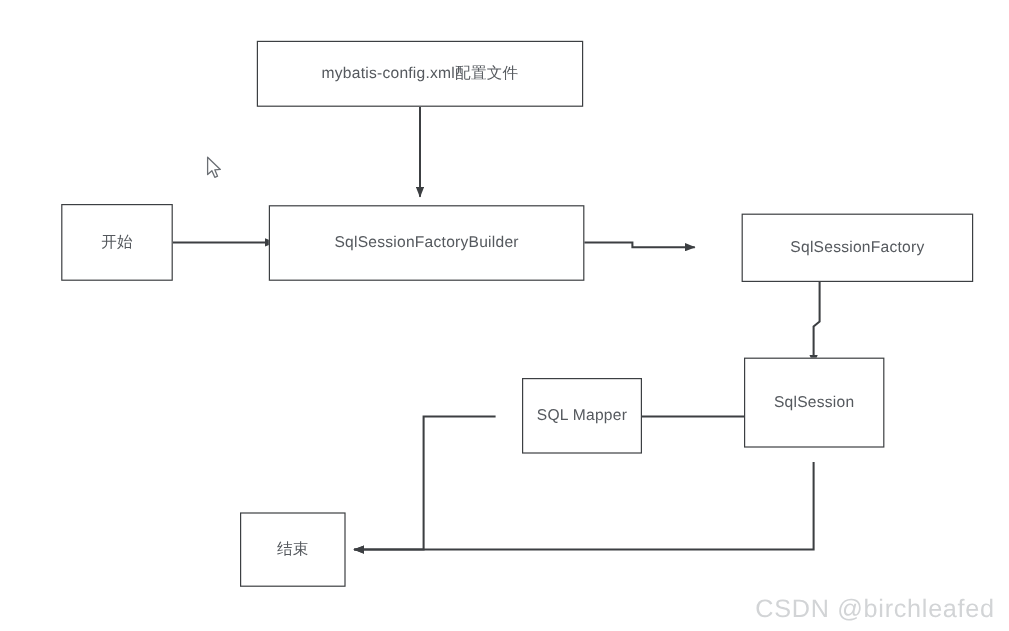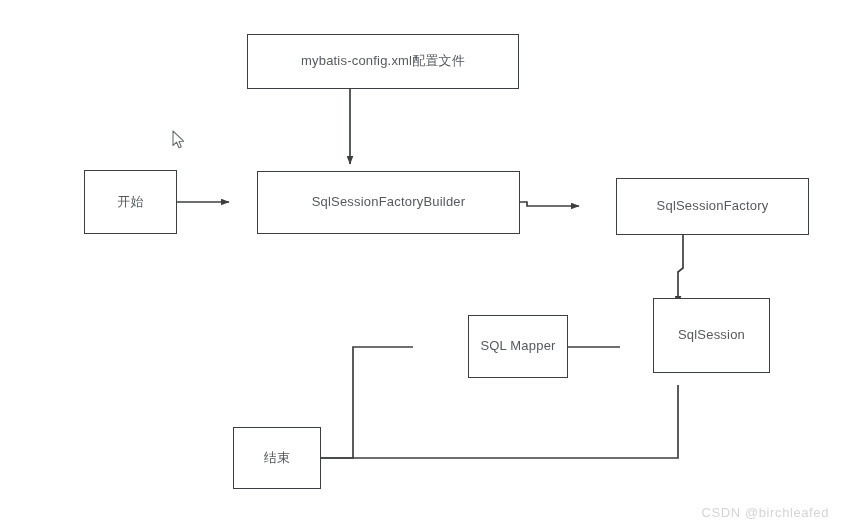--- a/index.html
+++ b/index.html
@@ -34,33 +34,32 @@
     border: 1.6px solid #3c3f42;
     display: flex;
     align-items: center;
     justify-content: center;
     text-align: center;
     color: #55595e;
     font-size: 13px;
     line-height: 1.3;
     letter-spacing: 0.2px;
     z-index: 2;
-    margin-left: 33px;
   }
   .node-label {
     display: block;
     padding: 0 6px;
     white-space: nowrap;
   }
   .watermark {
     position: absolute;
     right: 12px;
     bottom: 6px;
     color: #d2d4d6;
-    font-size: 13px;
+    font-size: 21px;
     letter-spacing: 0.6px;
     white-space: nowrap;
     z-index: 3;
     margin-top: 44px;
   }
   .cursor {
     position: absolute;
     z-index: 5;
     width: 14px;
     height: 20px;
@@ -112,21 +111,21 @@
   </div>
 
   <div class="node" style="left:51px; top:170px; width:93px; height:64px;">
     <span class="node-label">开始</span>
   </div>
 
   <div class="node" style="left:224px; top:171px; width:263px; height:63px;">
     <span class="node-label">SqlSessionFactoryBuilder</span>
   </div>
 
-  <div class="node" style="left:583px; top:178px; width:193px; height:57px;">
+  <div class="node" style="left:618px; top:178px; width:193px; height:57px;">
     <span class="node-label">SqlSessionFactory</span>
   </div>
 
   <div class="node" style="left:435px; top:315px; width:100px; height:63px;">
     <span class="node-label">SQL Mapper</span>
   </div>
 
   <div class="node" style="left:620px; top:298px; width:117px; height:75px;">
     <span class="node-label">SqlSession</span>
   </div>

